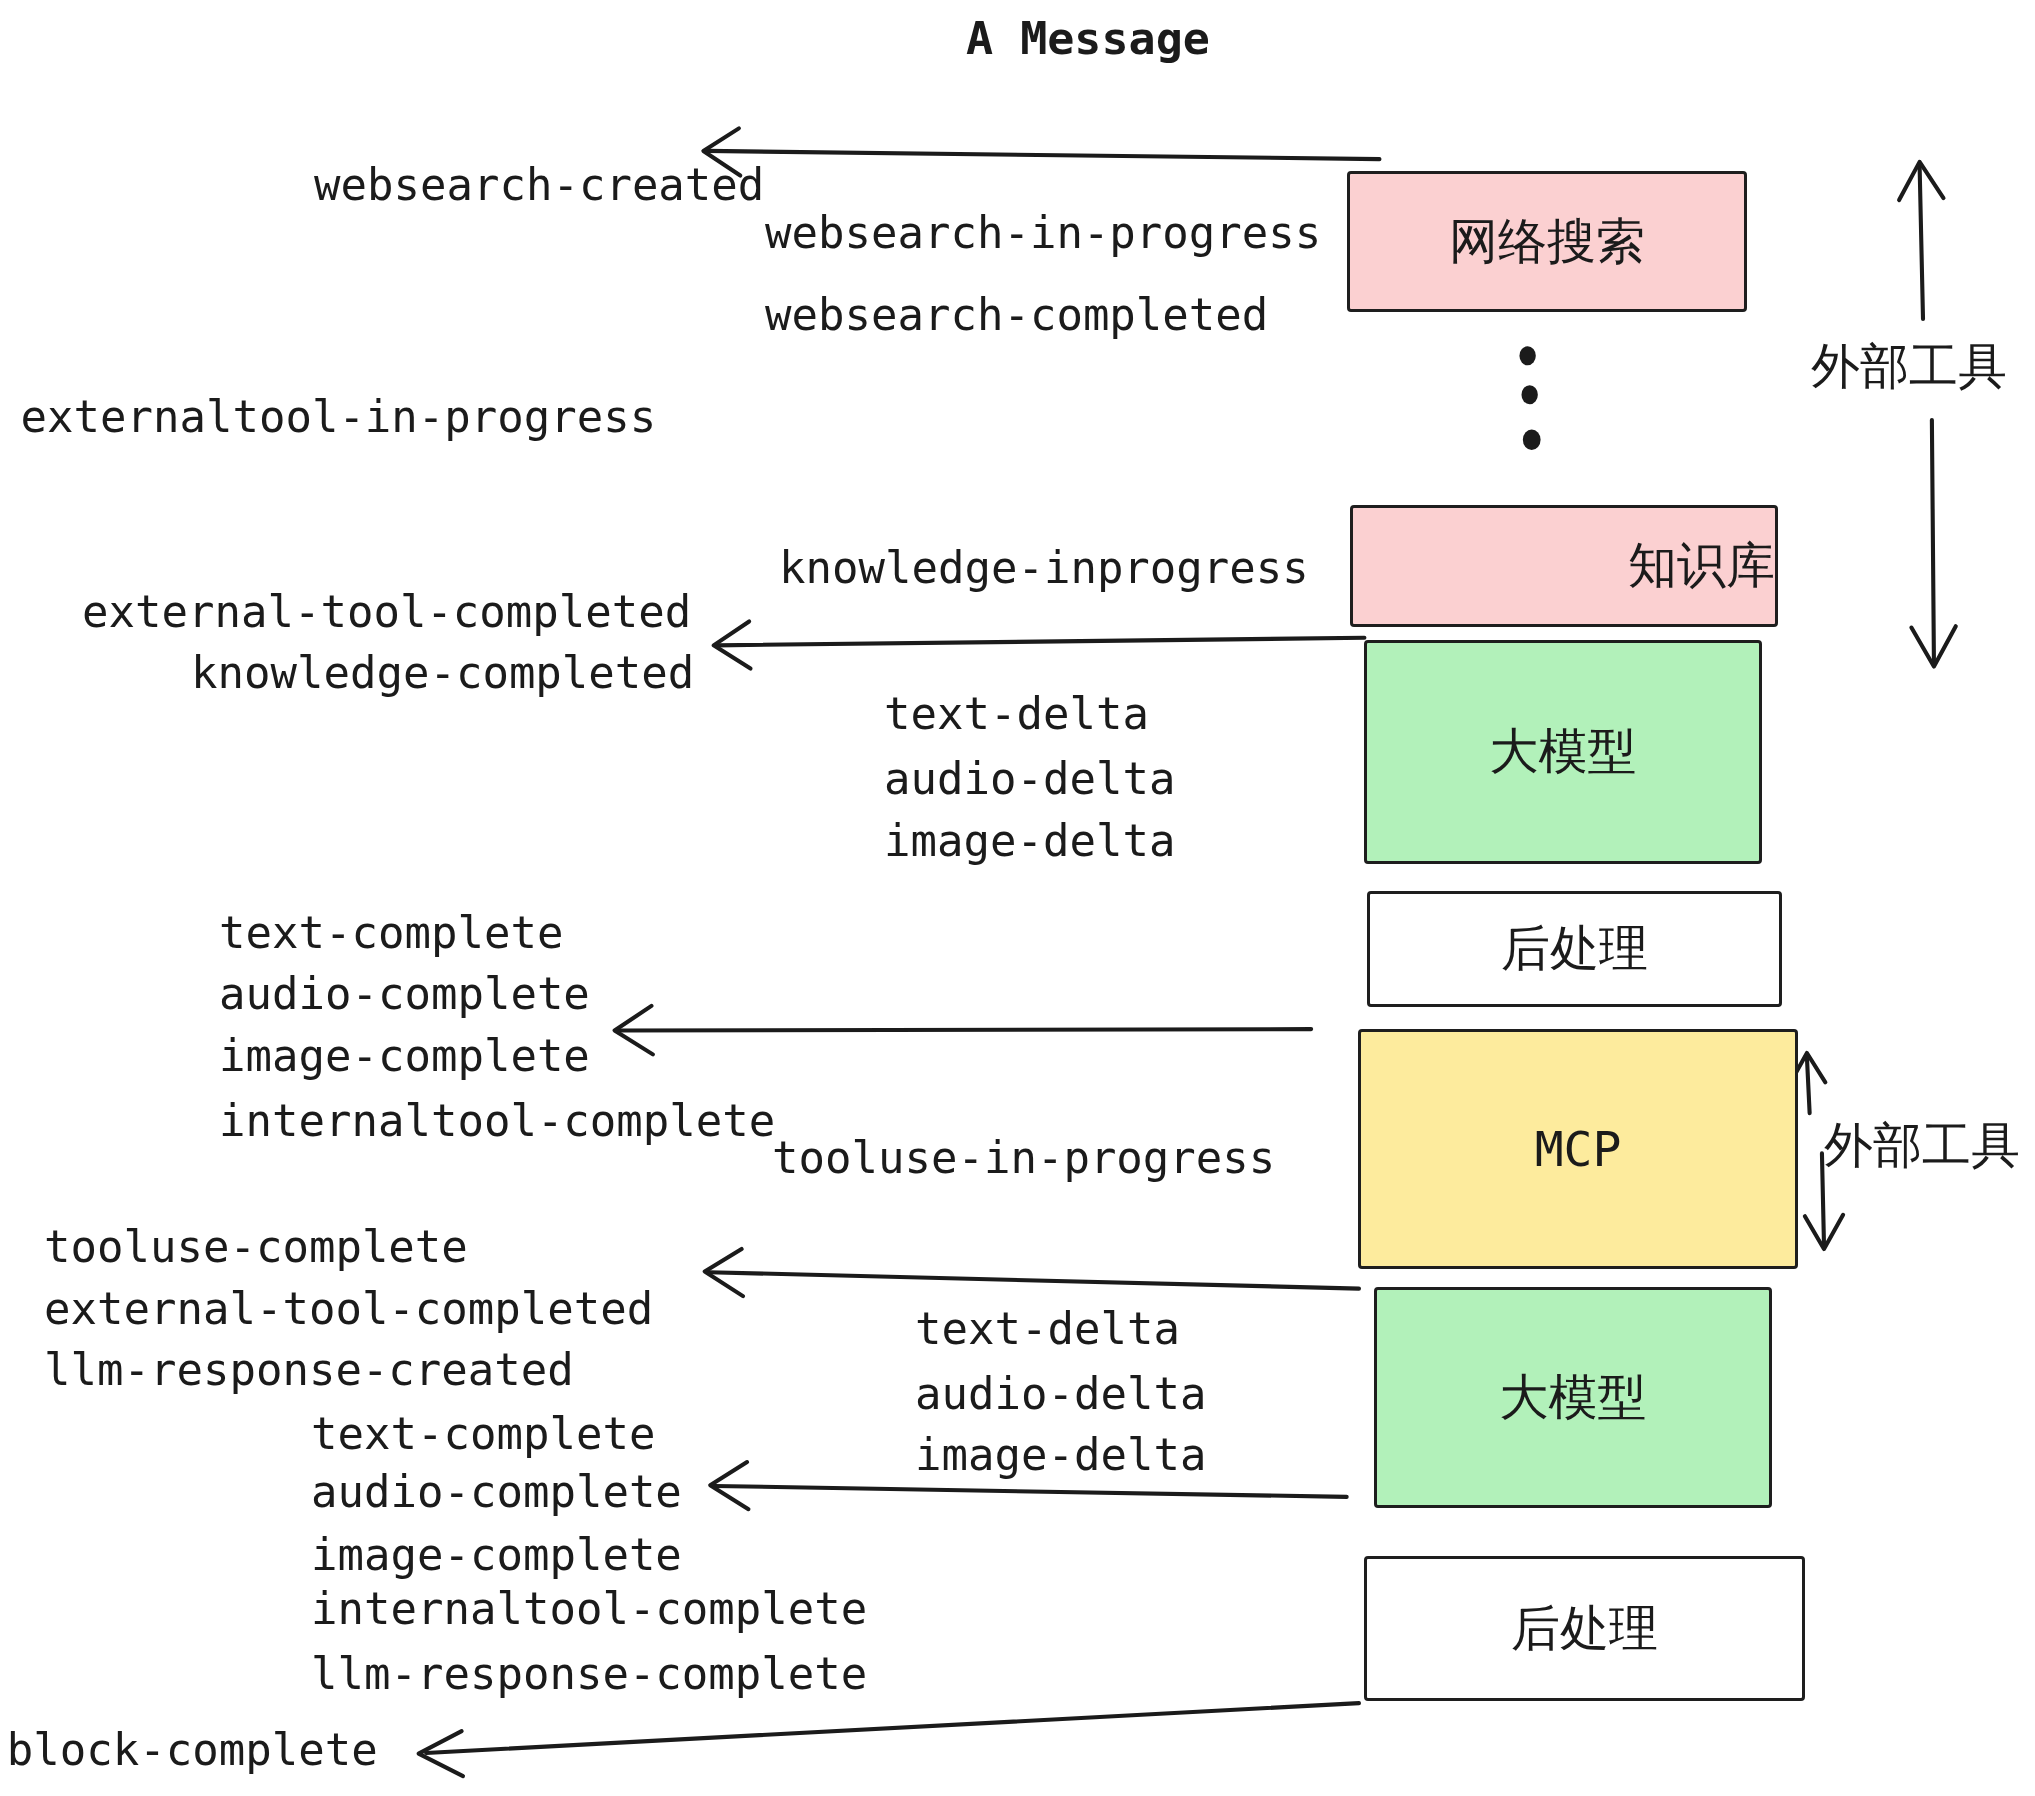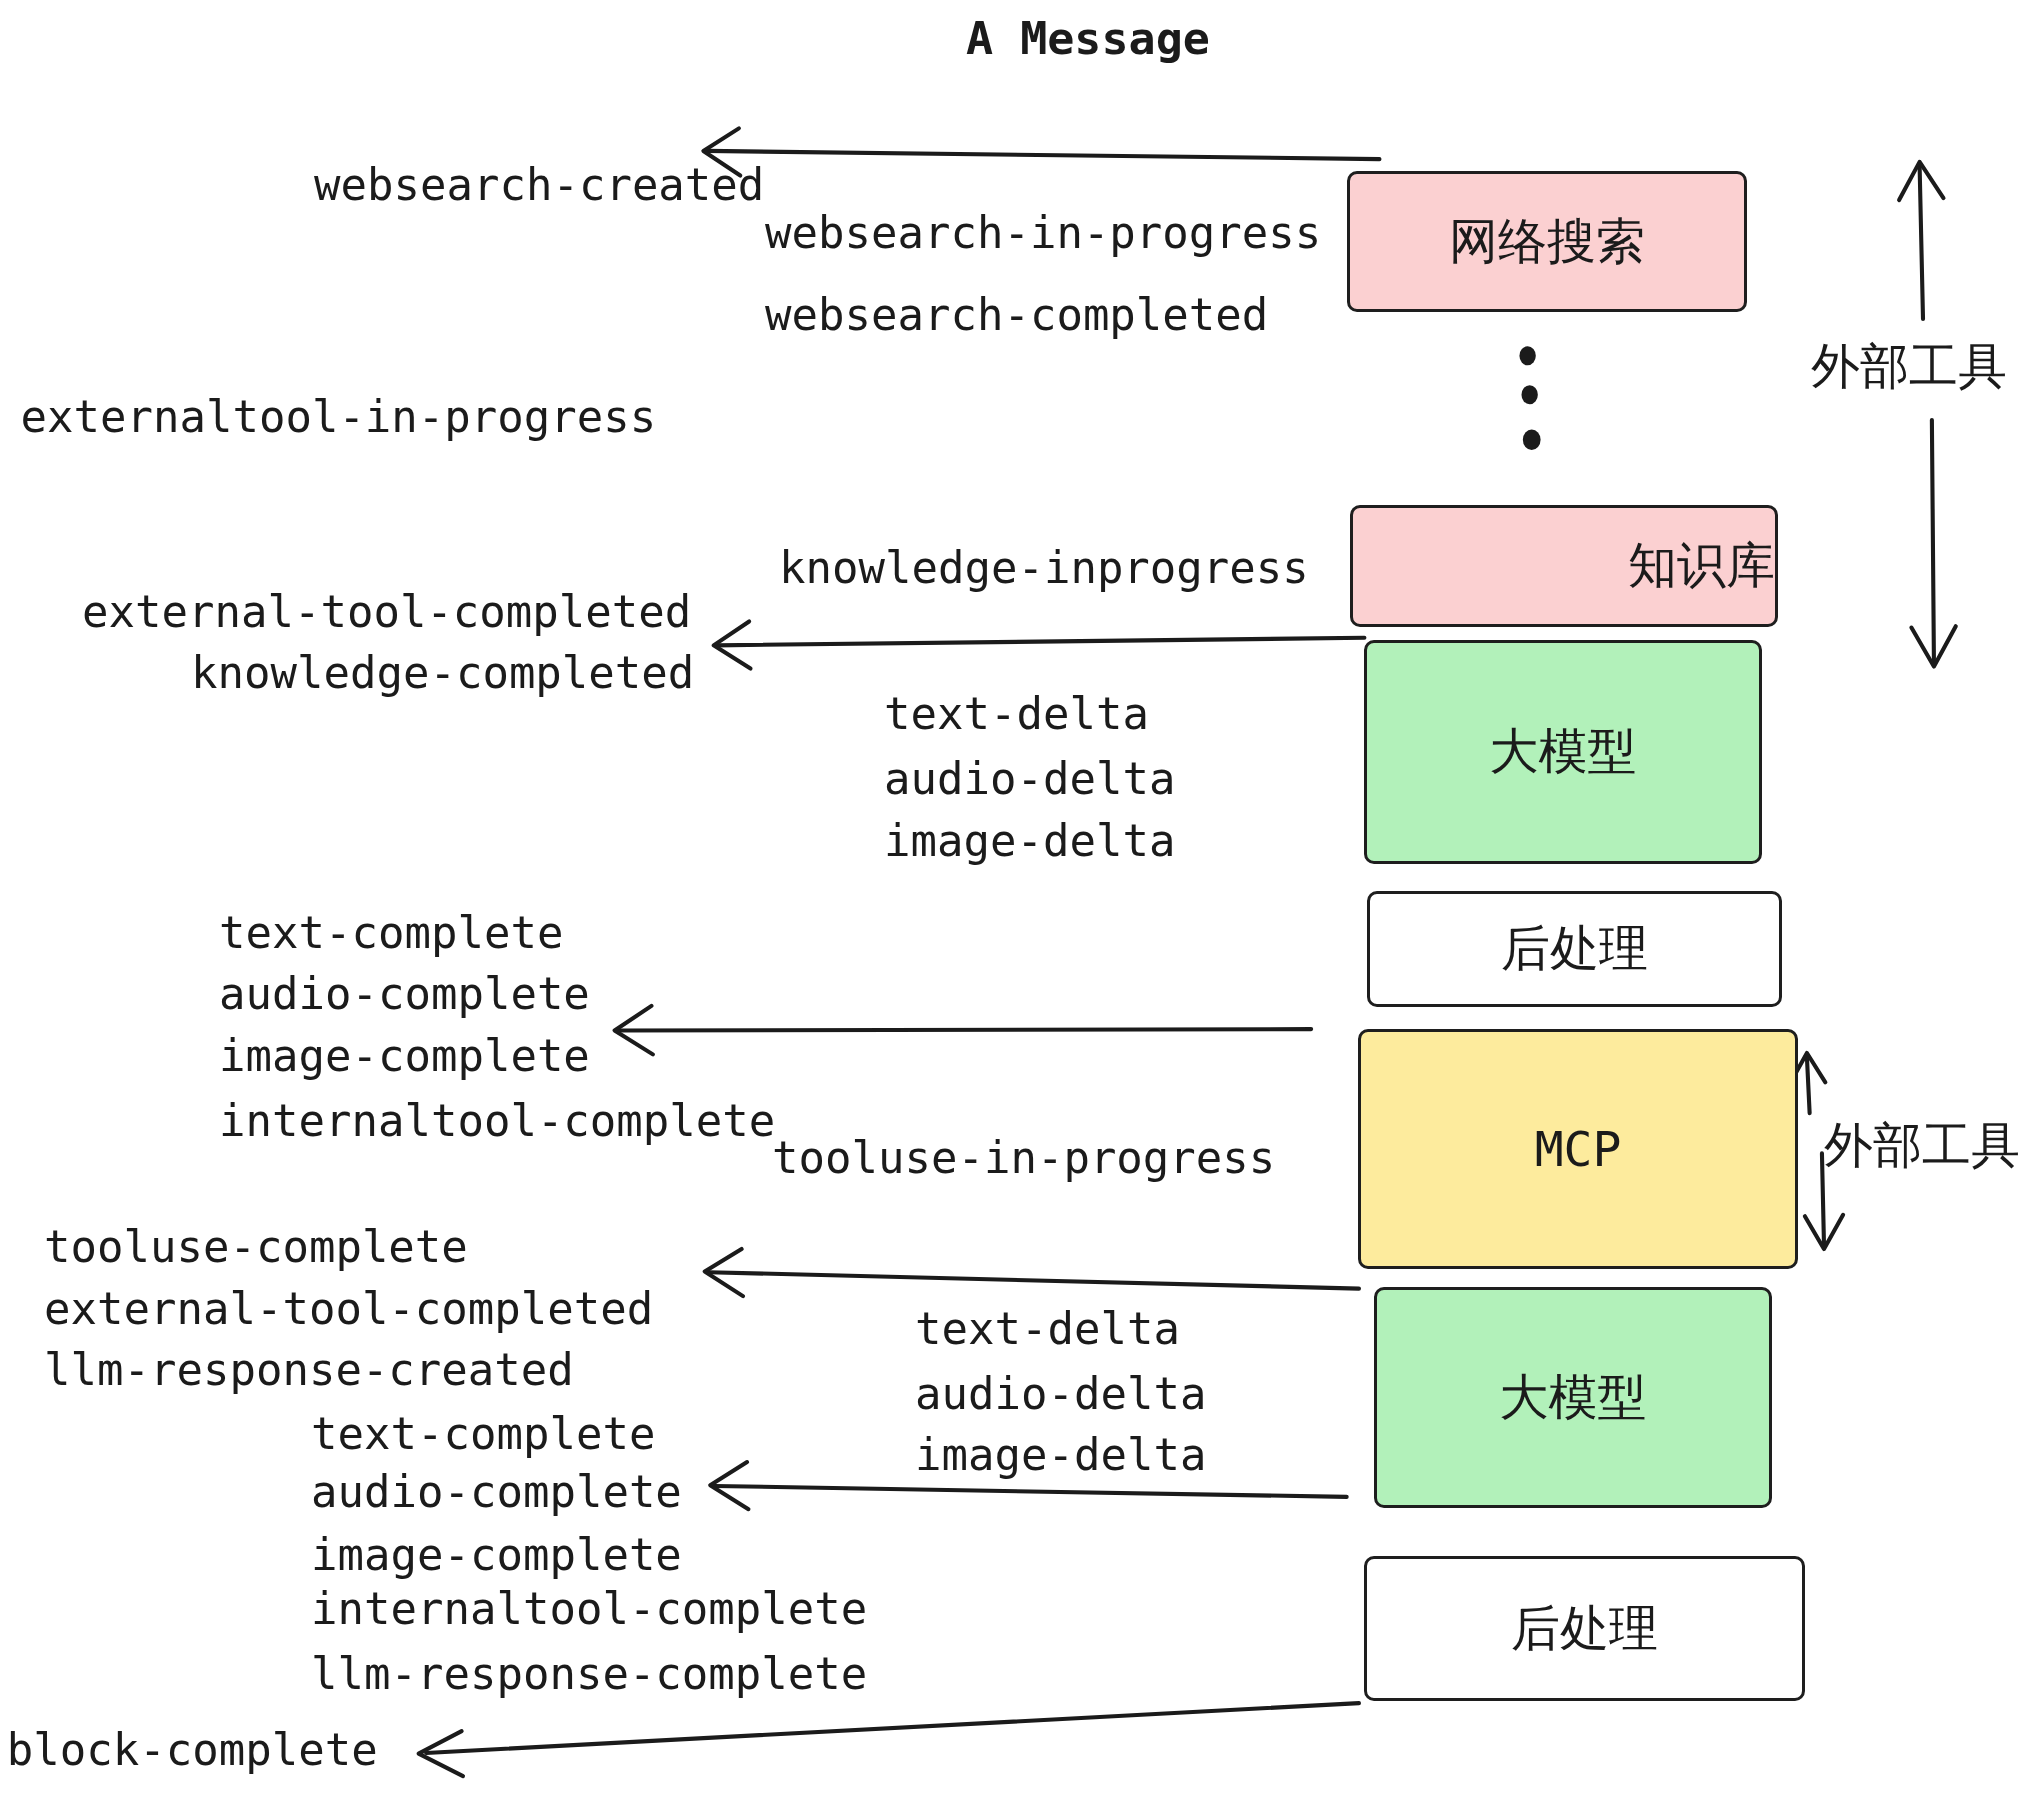--- a/index.html
+++ b/index.html
@@ -26,21 +26,21 @@
     left:966px; top:12.3px;
     font-size:45px;
     font-weight:bold;
     white-space:nowrap;
     font-family:"DejaVu Sans Mono","Liberation Mono",monospace;
   }
   .node{
     position:absolute;
     box-sizing:border-box;
     border:3.4px solid #1e1e1e;
-    border-radius:10px;
+    border-radius:4px;
     display:flex;
     align-items:center;
     justify-content:center;
     font-size:49px;
     font-family:"Liberation Sans","DejaVu Sans",sans-serif;
     color:#1b1b1b;
   }
   .node.mono{font-family:"DejaVu Sans Mono","Liberation Mono",monospace;font-size:48px;}
   .side-label{
     position:absolute;

